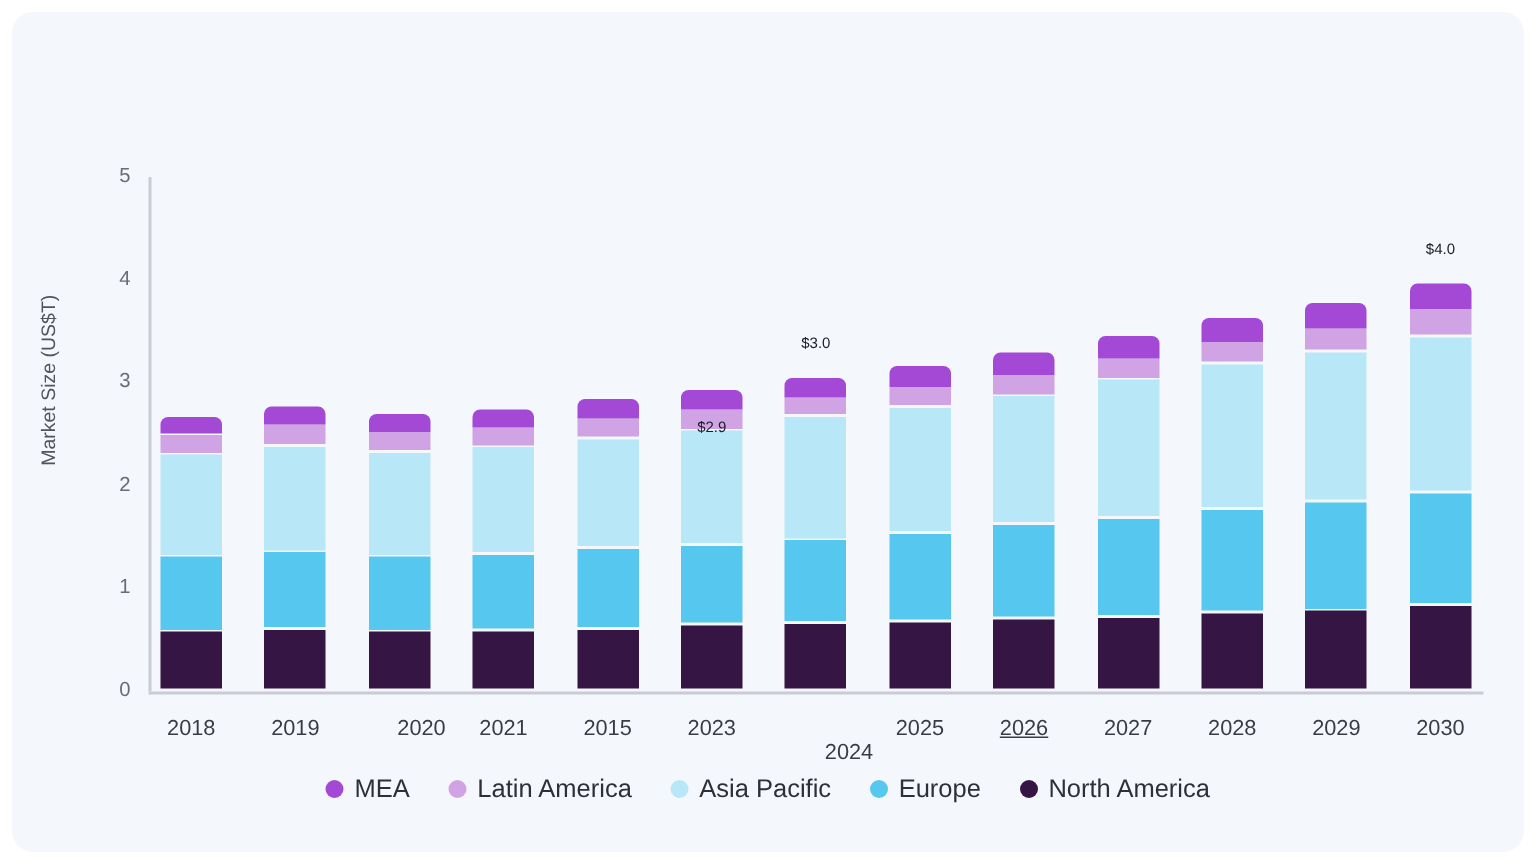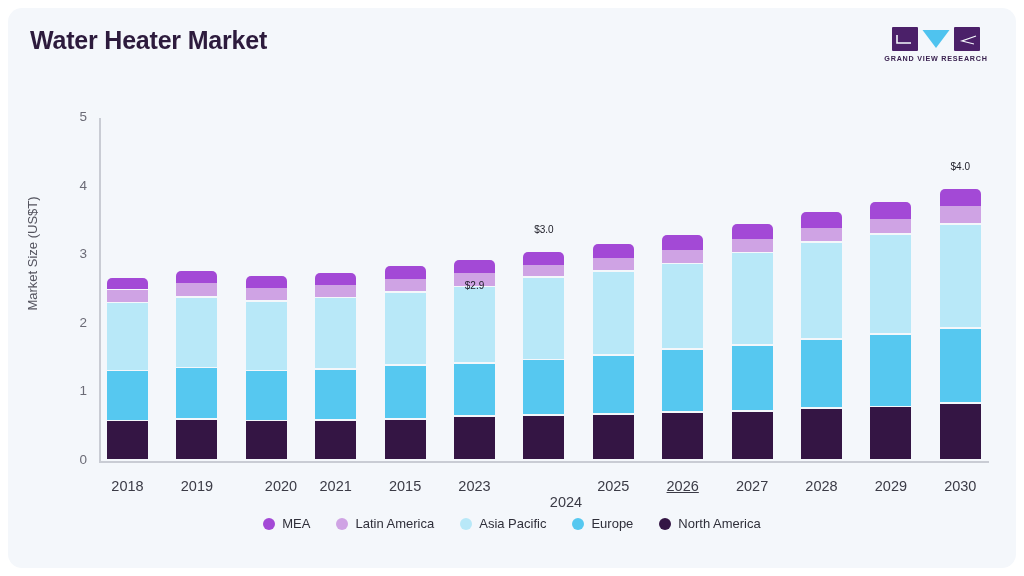--- a/index.html
+++ b/index.html
@@ -127,42 +127,31 @@
     align-items: center;
     gap: 7px;
   }
   .legend-swatch {
     width: 12px;
     height: 12px;
     border-radius: 50%;
     flex: 0 0 auto;
   }
   .legend-text {
-    font-size: 13px;
+    font-size: 17px;
     color: #2f2f3a;
     white-space: nowrap;
   }
 </style>
 </head>
 <body>
 
 <div id="card">
 
-  <div id="title">Water Heater Market</div>
-
-  <div id="logo">
-    <svg width="110" height="26" viewBox="0 0 110 26">
-      <rect x="11" y="1" width="26" height="24" rx="1" fill="#4b2069"></rect>
-      <path d="M16 9 L16 17 L30 17" fill="none" stroke="#f4f7fb" stroke-width="1.6"></path>
-      <path d="M41.5 4 L68.5 4 L55 22 Z" fill="#4fc3ef"></path>
-      <rect x="73" y="1" width="26" height="24" rx="1" fill="#4b2069"></rect>
-      <path d="M95 10 L81 15 L93 18" fill="none" stroke="#f4f7fb" stroke-width="1.2"></path>
-    </svg>
-    <div class="logo-text">GRAND VIEW RESEARCH</div>
-  </div>
+
 
   <div id="plot">
     <div id="ylabel">Market Size (US$T)</div>
   <div class="axis-line" style="left: 91px; top: 110px; width: 1.5px; height: 343px;"></div>
       <div class="axis-line" style="left: 91px; top: 453px; width: 889.8px; height: 1.5px;"></div>
       <div class="ytick-label" style="left: 53px; top: 444px;">0</div>
       <div class="ytick-label" style="left: 53px; top: 375.4px;">1</div>
       <div class="ytick-label" style="left: 53px; top: 306.8px;">2</div>
       <div class="ytick-label" style="left: 53px; top: 238.2px;">3</div>
       <div class="ytick-label" style="left: 53px; top: 169.6px;">4</div>

